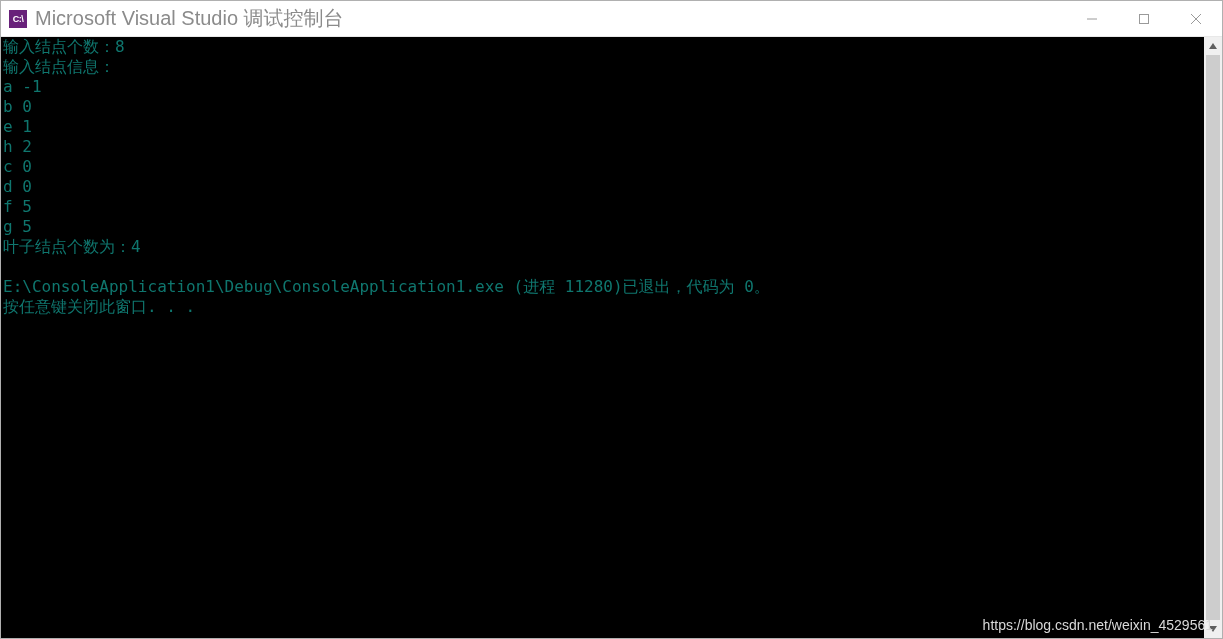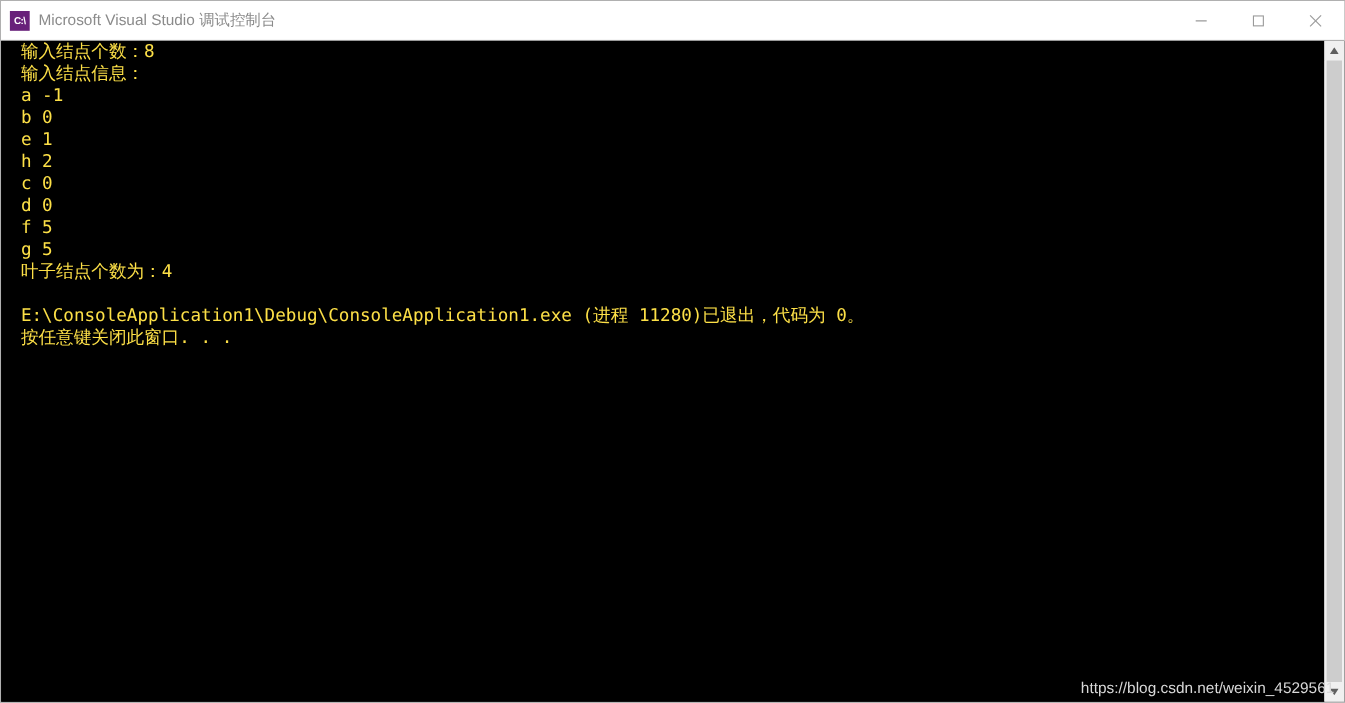--- a/index.html
+++ b/index.html
@@ -41,21 +41,21 @@
       display: flex;
       align-items: center;
       justify-content: center;
       color: #ffffff;
       font-size: 9px;
       font-weight: 600;
       letter-spacing: -0.5px;
     }
     .title-text {
       flex: 1;
-      font-size: 14px;
+      font-size: 20px;
       color: #8b8b8b;
     }
     .window-controls {
       display: flex;
       height: 100%;
     }
     .win-btn {
       width: 52px;
       height: 100%;
       display: flex;
@@ -70,25 +70,25 @@
     }
     .console-wrap {
       flex: 1;
       display: flex;
       background: #000000;
       overflow: hidden;
     }
     .console {
       flex: 1;
       background: #000000;
-      color: #fde047;
+      color: #0f766e;
       font-family: "NSimSun", "SimSun", "Consolas", monospace;
       font-size: 16px;
       line-height: 20px;
-      padding: 0 18px;
+      padding: 0 2px;
       white-space: pre;
       overflow: hidden;
     }
     .scrollbar {
       width: 18px;
       background: #f0f0f0;
       position: relative;
       display: flex;
       flex-direction: column;
     }

